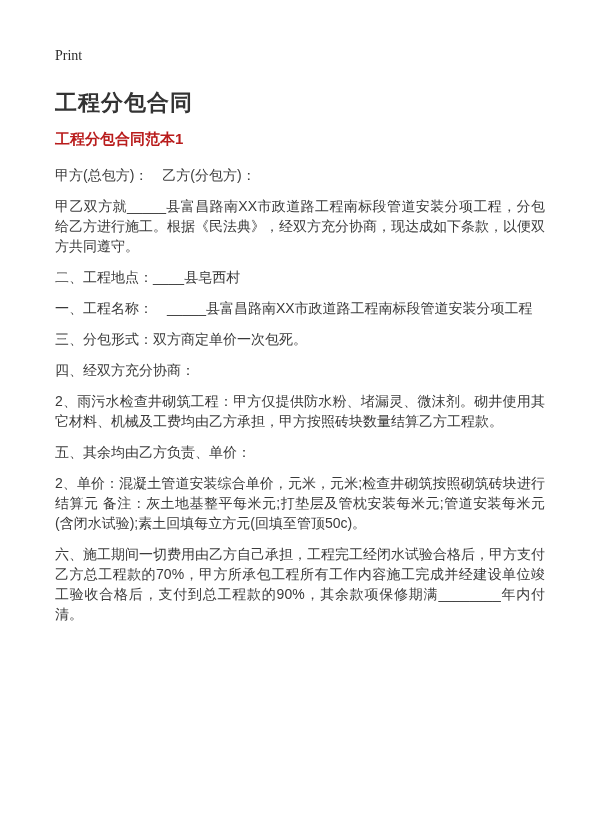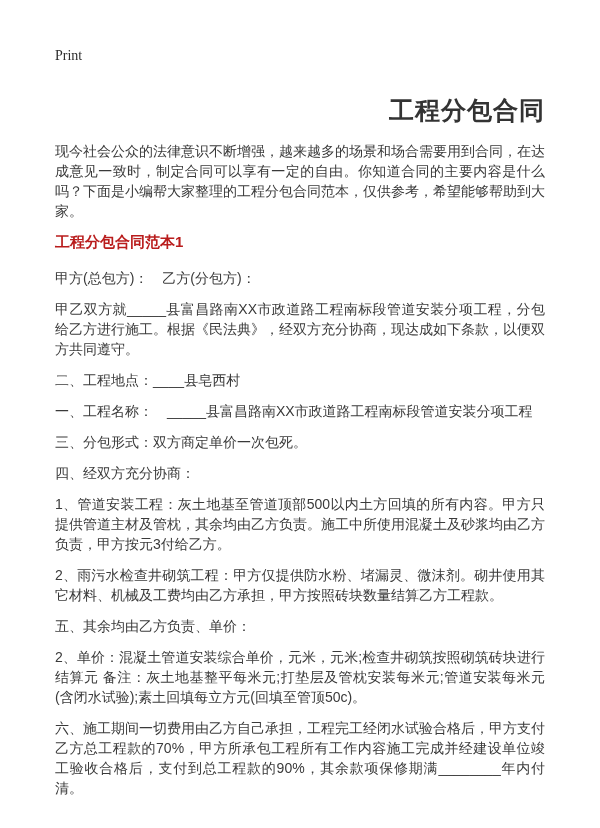--- a/index.html
+++ b/index.html
@@ -21,25 +21,25 @@
     padding: 46px 55px 0 55px;
     background: #ffffff;
   }
   .print-link {
     font-family: "Liberation Serif", serif;
     font-size: 14px;
     color: #2e2e2e;
     display: inline-block;
   }
   .doc-title {
-    font-size: 25px;
+    font-size: 22px;
     font-weight: 700;
-    text-align: right;
+    text-align: left;
     color: #333333;
-    margin: 30px 0 0 0;
+    margin: 24px 0 0 0;
     letter-spacing: 1px;
   }
   .doc-subtitle {
     font-size: 14px;
     color: #363636;
     margin: 20px 0 0 0;
   }
   .para {
     font-size: 14px;
     line-height: 20px;
@@ -61,28 +61,26 @@
 </style>
 </head>
 <body>
 
 <div class="page">
   <span class="print-link">Print</span>
 
   <h1 class="doc-title">工程分包合同</h1>
 
 
-  <p class="para intro">现今社会公众的法律意识不断增强，越来越多的场景和场合需要用到合同，在达成意见一致时，制定合同可以享有一定的自由。你知道合同的主要内容是什么吗？下面是小编帮大家整理的工程分包合同范本，仅供参考，希望能够帮助到大家。</p>
 
   <h2 class="section-heading">工程分包合同范本1</h2>
 
   <p class="para">甲方(总包方)：　乙方(分包方)：</p>
   <p class="para">甲乙双方就_____县富昌路南XX市政道路工程南标段管道安装分项工程，分包给乙方进行施工。根据《民法典》，经双方充分协商，现达成如下条款，以便双方共同遵守。</p>
   <p class="para">二、工程地点：____县皂西村</p>
   <p class="para">一、工程名称：　_____县富昌路南XX市政道路工程南标段管道安装分项工程</p>
   <p class="para">三、分包形式：双方商定单价一次包死。</p>
   <p class="para">四、经双方充分协商：</p>
-  <p class="para">1、管道安装工程：灰土地基至管道顶部500以内土方回填的所有内容。甲方只提供管道主材及管枕，其余均由乙方负责。施工中所使用混凝土及砂浆均由乙方负责，甲方按元3付给乙方。</p>
   <p class="para">2、雨污水检查井砌筑工程：甲方仅提供防水粉、堵漏灵、微沫剂。砌井使用其它材料、机械及工费均由乙方承担，甲方按照砖块数量结算乙方工程款。</p>
   <p class="para">五、其余均由乙方负责、单价：</p>
   <p class="para">2、单价：混凝土管道安装综合单价，元米，元米;检查井砌筑按照砌筑砖块进行结算元 备注：灰土地基整平每米元;打垫层及管枕安装每米元;管道安装每米元(含闭水试验);素土回填每立方元(回填至管顶50c)。</p>
   <p class="para">六、施工期间一切费用由乙方自己承担，工程完工经闭水试验合格后，甲方支付乙方总工程款的70%，甲方所承包工程所有工作内容施工完成并经建设单位竣工验收合格后，支付到总工程款的90%，其余款项保修期满________年内付清。</p>
 </div>
 
 </body></html>

